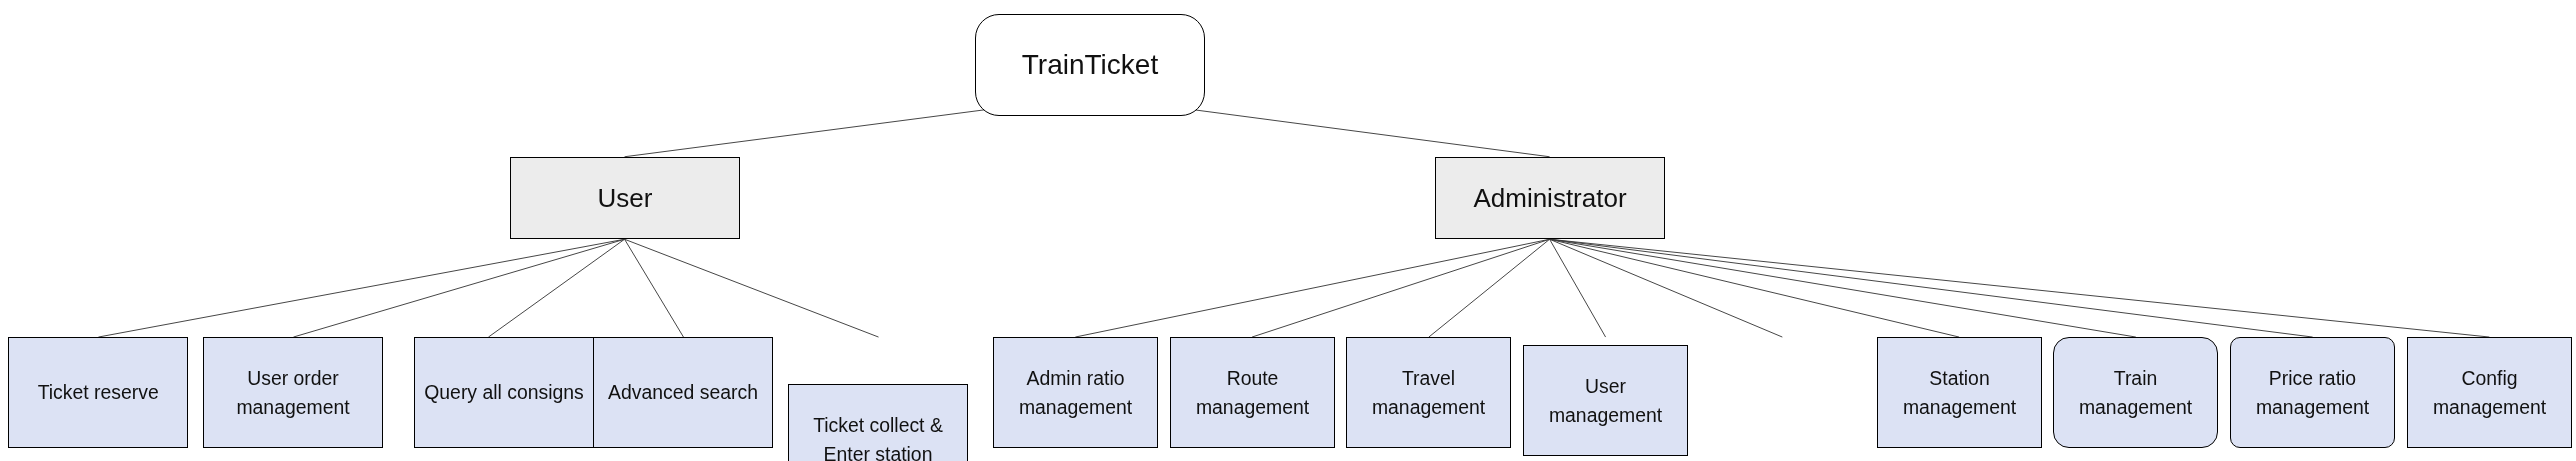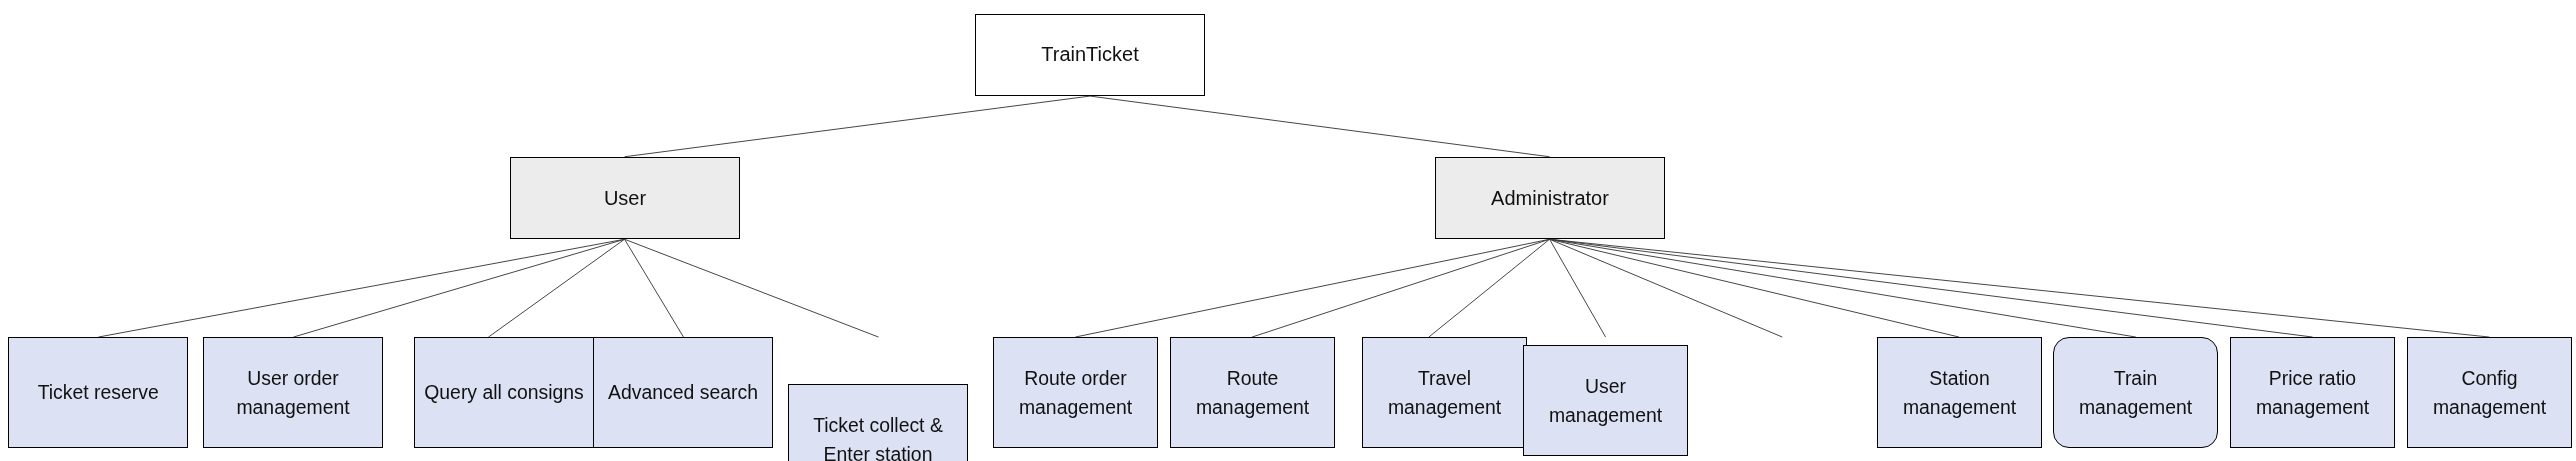--- a/index.html
+++ b/index.html
@@ -25,55 +25,56 @@
     position: absolute;
     box-sizing: border-box;
     border: 1.8px solid #000000;
     display: flex;
     align-items: center;
     justify-content: center;
     text-align: center;
   }
   .root-node {
     left: 975px; top: 13.6px;
-    width: 230px; height: 82px;
+    width: 230px; height: 102px;
     background: #ffffff;
-    font-size: 20px;
+    font-size: 28px;
+    border-radius: 24px;
   }
   .branch-node {
     top: 157px;
     width: 230px; height: 82px;
     background: #ececec;
-    font-size: 20px;
+    font-size: 26px;
   }
   .branch-user { left: 510px; }
   .branch-admin { left: 1435px; }
   .leaf-node {
     top: 337px;
     height: 111px;
     background: #dce2f4;
     font-size: 19.4px;
     line-height: 1.45;
     padding: 0 5.9px;
   }
   .leaf-u { width: 180px; }
   .leaf-a { width: 165px; }
   .u0 { left: 8.2px; }
   .u1 { left: 203px; }
   .u2 { left: 414px; }
   .u3 { left: 593px; }
   .u4 { left: 788px; margin-top: 47px; }
   .a0 { left: 993px; }
   .a1 { left: 1170px; }
-  .a2 { left: 1346px; margin-left: 16px; }
+  .a2 { left: 1346px; }
   .a3 { left: 1523px; margin-top: 8px; }
   .a4 { left: 1700px; }
   .a5 { left: 1877px; }
   .a6 { left: 2053px; border-radius: 16px; }
-  .a7 { left: 2230px; }
+  .a7 { left: 2230px; border-radius: 10px; }
   .a8 { left: 2407px; }
 </style>
 </head>
 <body>
 
 <div class="canvas">
 
   <svg class="connectors" viewBox="0 0 4372 784" xmlns="http://www.w3.org/2000/svg">
 
     <line x1="1850" y1="163" x2="1060" y2="266"></line>
@@ -100,21 +101,21 @@
 
   <div class="node branch-node branch-user">User</div>
   <div class="node branch-node branch-admin">Administrator</div>
 
   <div class="node leaf-node leaf-u u0">Ticket reserve</div>
   <div class="node leaf-node leaf-u u1">User order management</div>
   <div class="node leaf-node leaf-u u2">Query all consigns</div>
   <div class="node leaf-node leaf-u u3">Advanced search</div>
   <div class="node leaf-node leaf-u u4">Ticket collect &amp; Enter station</div>
 
-  <div class="node leaf-node leaf-a a0">Route order management</div>
+  <div class="node leaf-node leaf-a a0">Admin ratio management</div>
   <div class="node leaf-node leaf-a a1">Route management</div>
   <div class="node leaf-node leaf-a a2">Travel management</div>
   <div class="node leaf-node leaf-a a3">User management</div>
   <div class="node leaf-node leaf-a a5">Station management</div>
   <div class="node leaf-node leaf-a a6">Train management</div>
   <div class="node leaf-node leaf-a a7">Price ratio management</div>
   <div class="node leaf-node leaf-a a8">Config management</div>
 
 </div>
 

